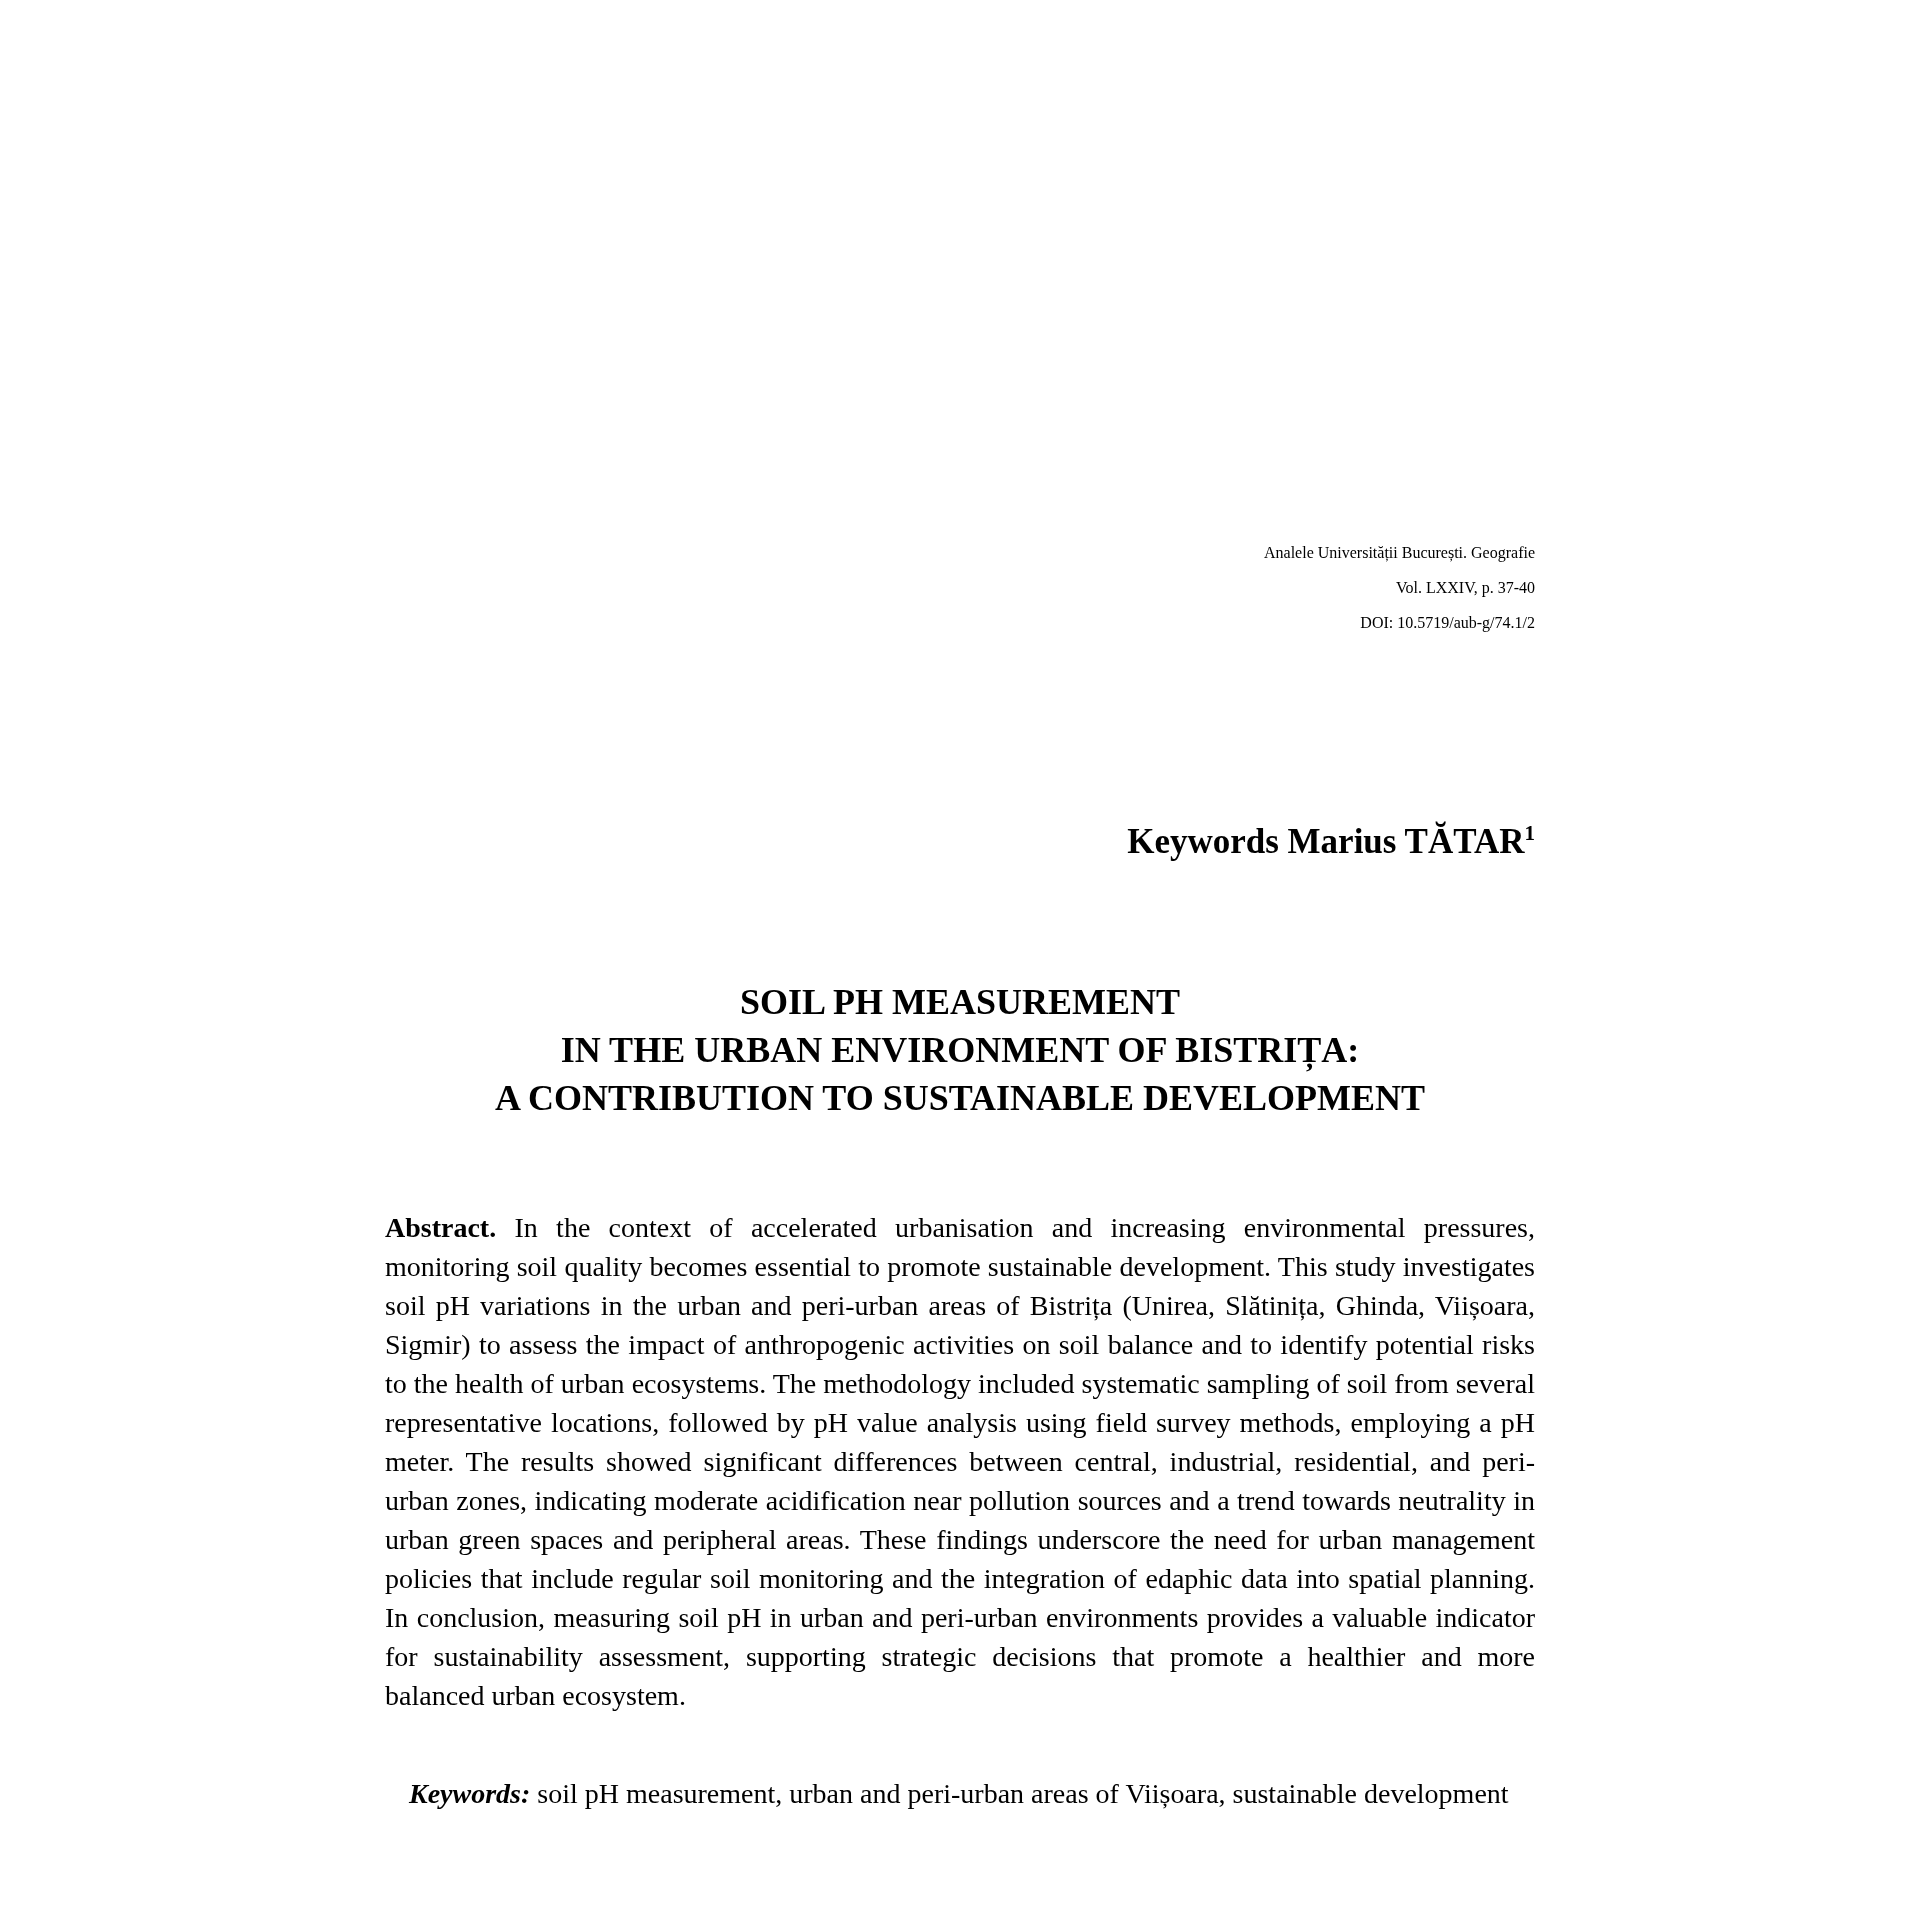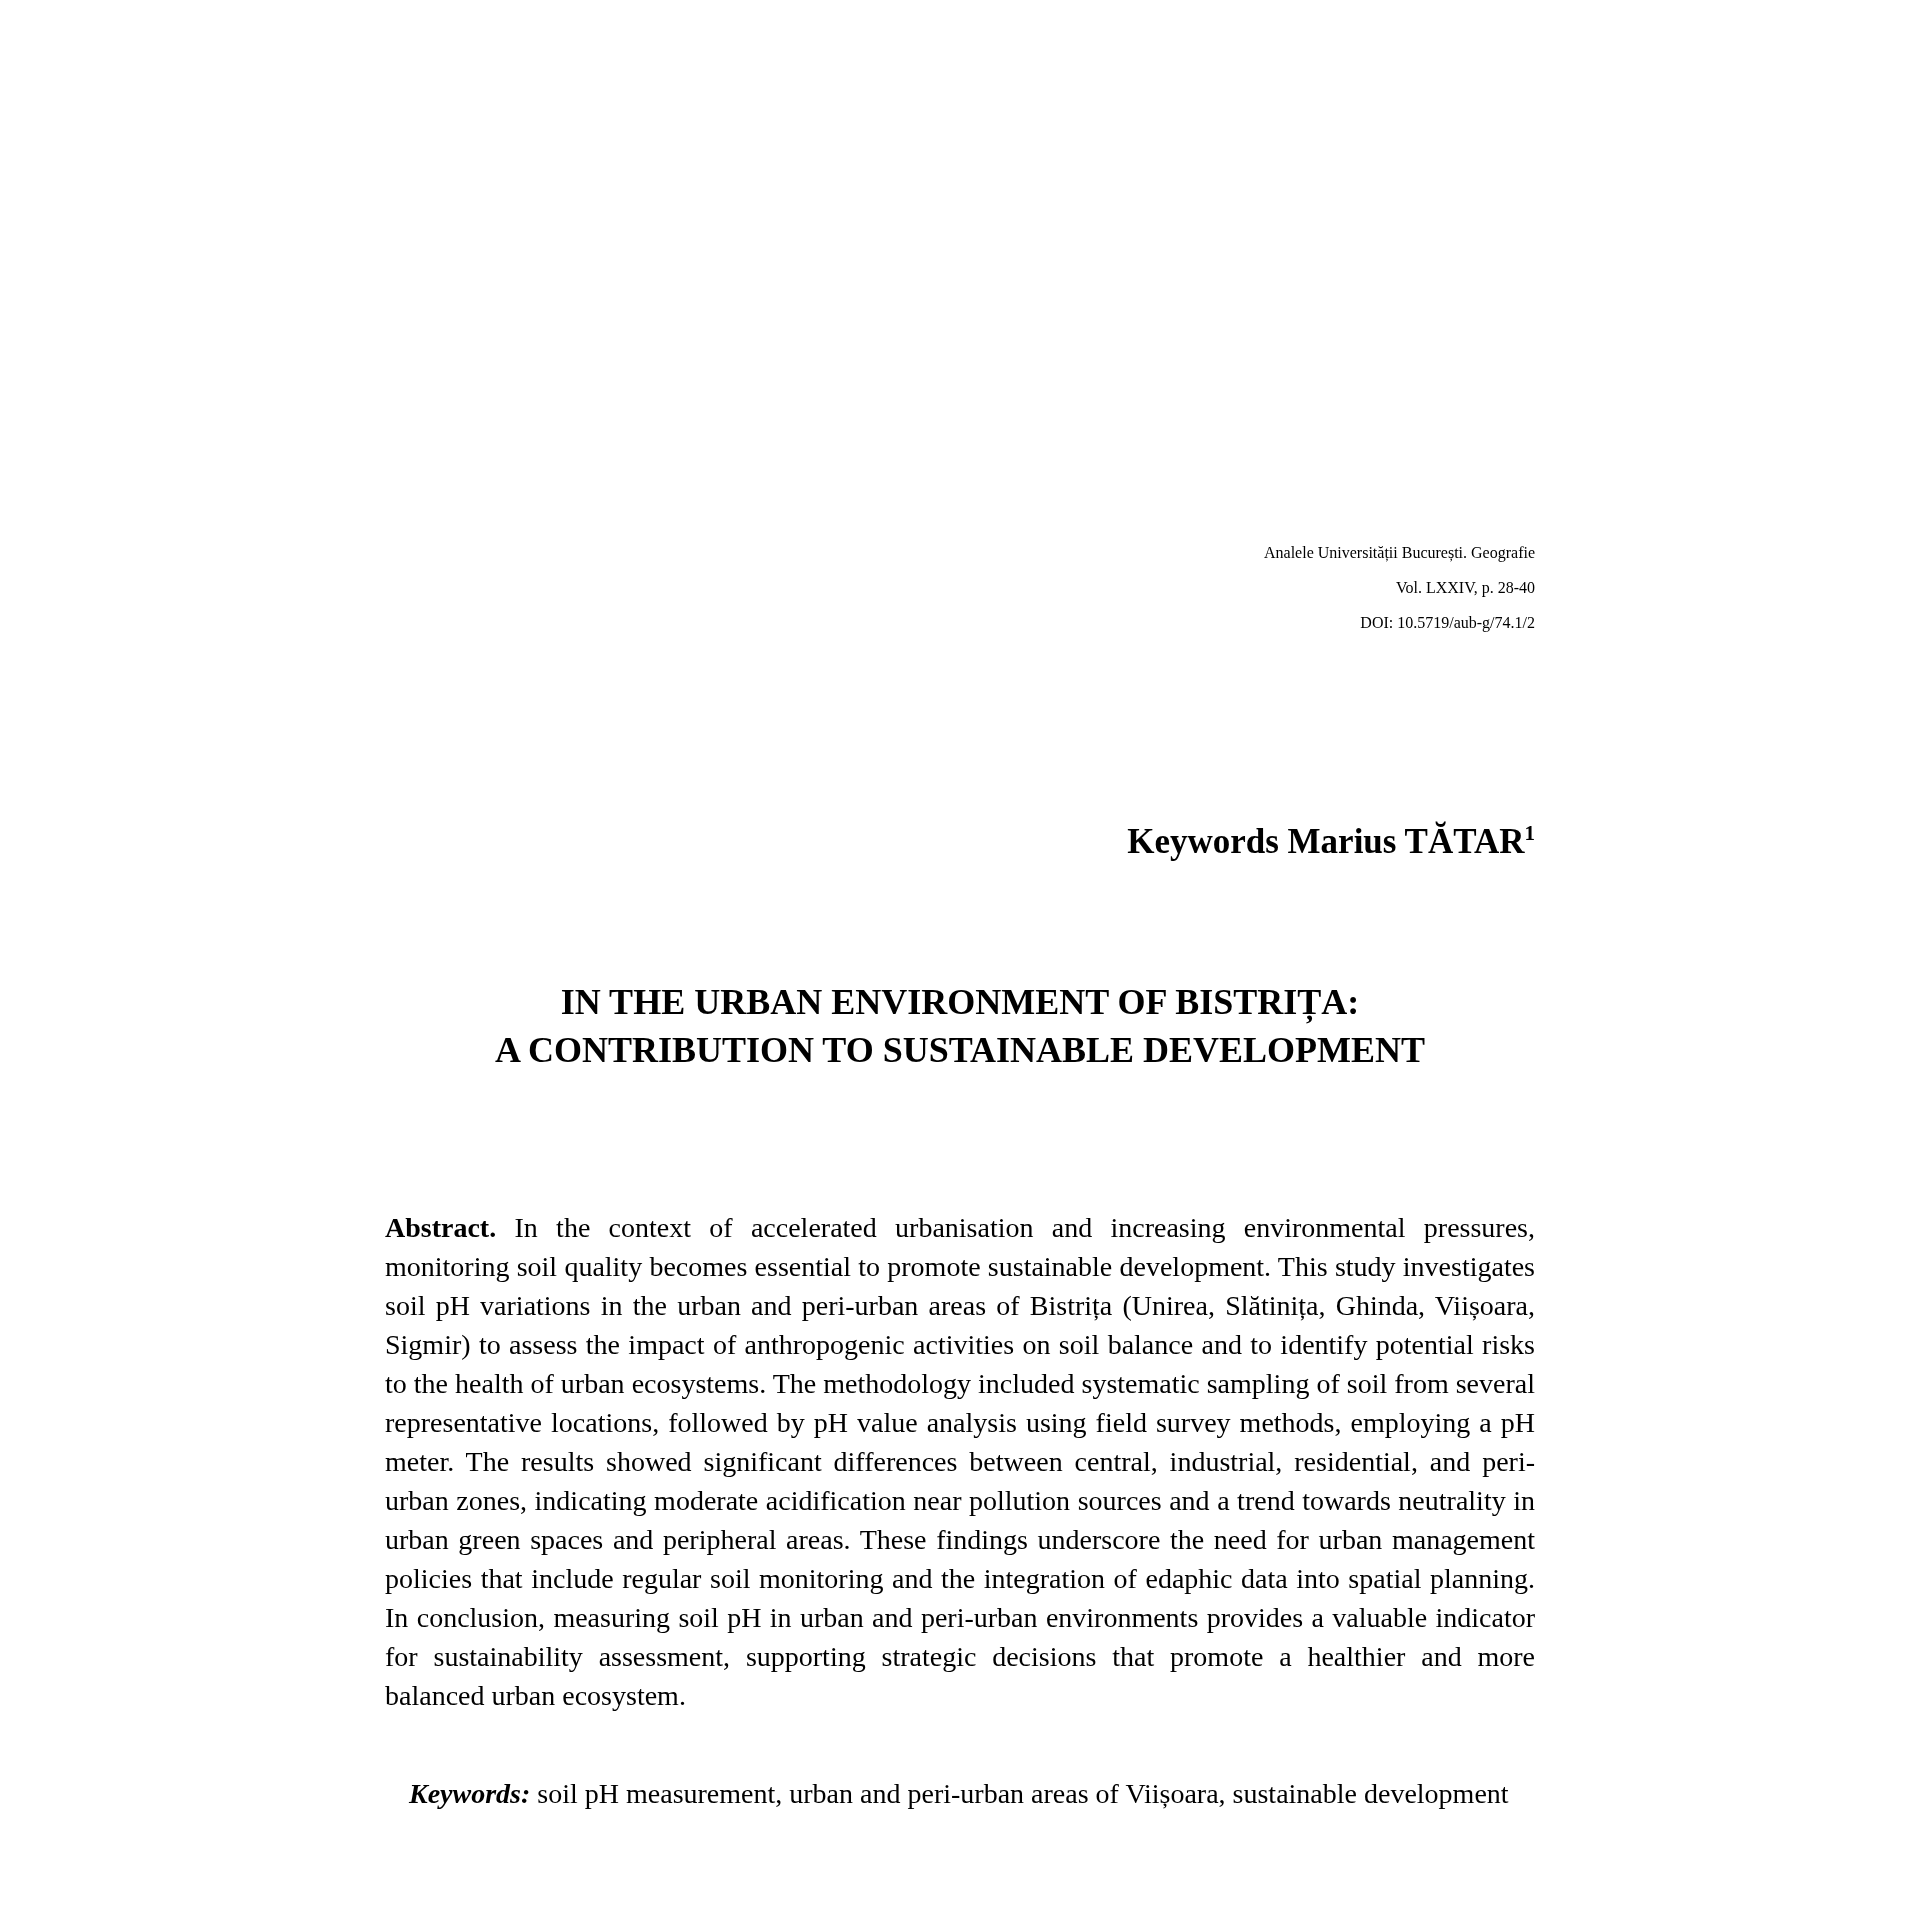--- a/index.html
+++ b/index.html
@@ -80,29 +80,30 @@
   }
   .kw-label { font-weight: bold; font-style: italic; margin-left: 24px; }
 </style>
 </head>
 <body>
 
 <div class="page">
 
   <div class="jheader">
     <div>Analele Universității București. Geografie</div>
-    <div>Vol. LXXIV, p. 28-40</div>
+    <div>Vol. LXXIV, p. 37-40</div>
     <div>DOI: 10.5719/aub-g/74.1/2</div>
   </div>
 
   <div class="author">
     <span>Keywords Marius TĂTAR</span><sup>1</sup>
   </div>
 
   <div class="title">
+    <div class="title-line">SOIL PH MEASUREMENT</div>
     <div class="title-line">IN THE URBAN ENVIRONMENT OF BISTRIȚA:</div>
     <div class="title-line">A CONTRIBUTION TO SUSTAINABLE DEVELOPMENT</div>
   </div>
 
   <p class="abstract">
     <span class="abs-label">Abstract.</span>
     <span>In the context of accelerated urbanisation and increasing environmental pressures, monitoring soil quality becomes essential to promote sustainable development. This study investigates soil pH variations in the urban and peri-urban areas of Bistrița (Unirea, Slătinița, Ghinda, Viișoara, Sigmir) to assess the impact of anthropogenic activities on soil balance and to identify potential risks to the health of urban ecosystems. The methodology included systematic sampling of soil from several representative locations, followed by pH value analysis using field survey methods, employing a pH meter. The results showed significant differences between central, industrial, residential, and peri-urban zones, indicating moderate acidification near pollution sources and a trend towards neutrality in urban green spaces and peripheral areas. These findings underscore the need for urban management policies that include regular soil monitoring and the integration of edaphic data into spatial planning. In conclusion, measuring soil pH in urban and peri-urban environments provides a valuable indicator for sustainability assessment, supporting strategic decisions that promote a healthier and more balanced urban ecosystem.</span>
   </p>
 
   <p class="keywords">

